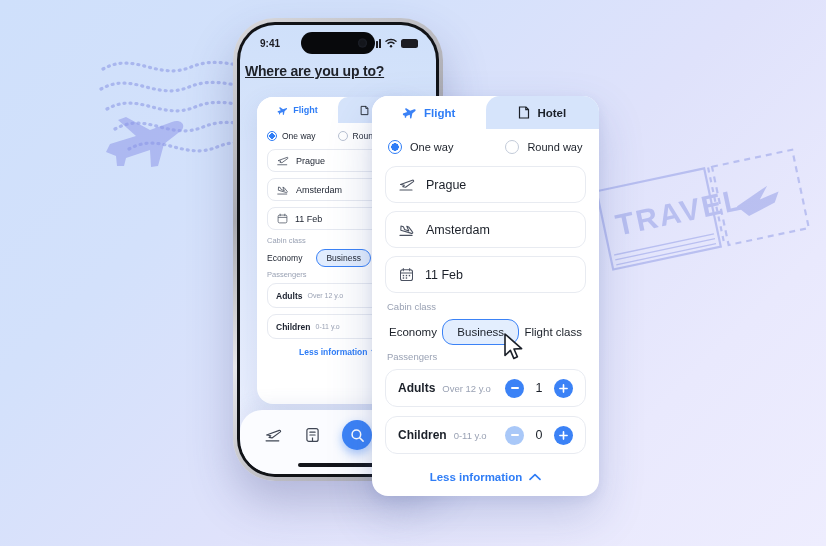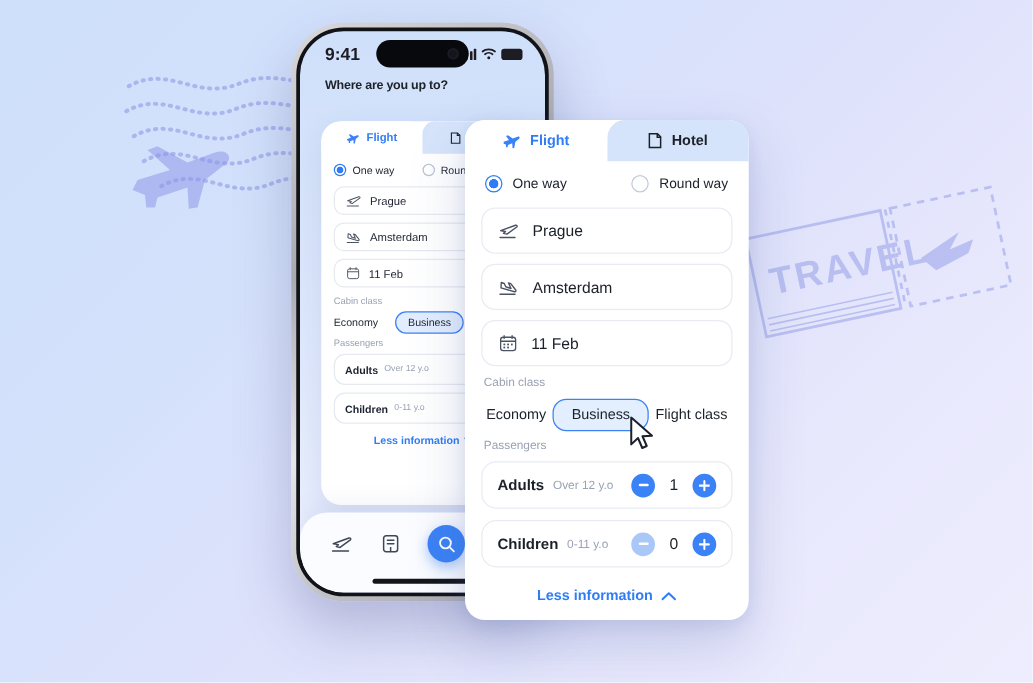--- a/index.html
+++ b/index.html
@@ -38,42 +38,43 @@
   .phone-screen {
     position: relative; width: 100%; height: 100%;
     border-radius: 35px;
     background: linear-gradient(180deg,#cfe0fa 0%,#dbe6fb 40%,#edf1fe 100%);
     overflow: hidden;
   }
   .status-bar {
     position: relative; height: 30px;
     display: flex; align-items: center; justify-content: space-between;
     padding: 6px 18px 0 20px;
-    font-size: 14px; font-weight: bold; color: #1c1c22;
+    font-size: 10px; font-weight: bold; color: #1c1c22;
   }
   .island {
     position: absolute; left: 50%; top: 7px; transform: translateX(-50%);
     width: 74px; height: 22px; border-radius: 14px; background: #08090c;
   }
   .island .cam {
     position: absolute; right: 8px; top: 50%; transform: translateY(-50%);
     width: 9px; height: 9px; border-radius: 50%;
     background: #14161c; box-shadow: inset 0 0 2px #2a2f3c;
   }
   .status-right { display: flex; align-items: center; gap: 4px; }
   .bars { display: flex; align-items: flex-end; gap: 1.5px; height: 9px; }
   .bars i { width: 2px; background: #1c1c22; border-radius: .5px; display:block; }
   .bars i:nth-child(1){height:3px;} .bars i:nth-child(2){height:5px;}
   .bars i:nth-child(3){height:7px;} .bars i:nth-child(4){height:9px;}
   .battery {
     width: 17px; height: 9px; border-radius: 2.5px; background: #1c1c22;
   }
   .phone-title {
-    padding: 8px 20px 10px; font-size: 10px; font-weight: bold; color: #1e2128;
+    padding: 8px 5px 10px; font-size: 14px; font-weight: bold; color: #1e2128;
     letter-spacing: -.2px;
+    text-decoration: underline;
   }
 
   
   .phone-card {
     position: absolute; left: 17px; top: 72px; right: 17px; bottom: 70px;
     background: #fff; border-radius: 16px;
     box-shadow: 0 8px 24px rgba(70,90,160,.13);
     overflow: hidden;
   }
   .pc-tabs { display: flex; height: 26px; }

